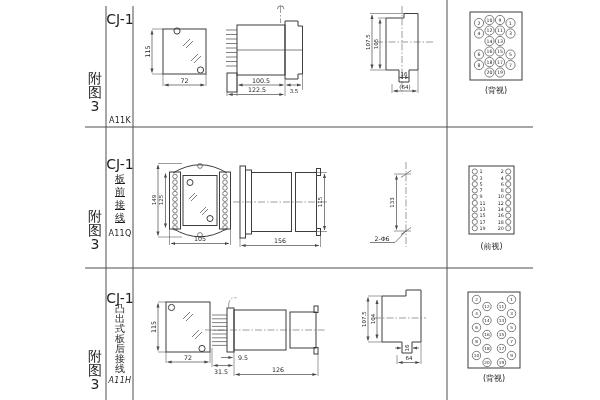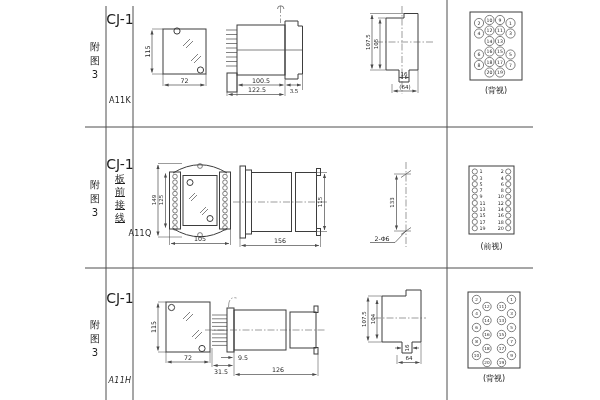--- a/index.html
+++ b/index.html
@@ -1,21 +1,21 @@
 <!DOCTYPE html>
 <html><head>
 <meta charset="utf-8">
 <style>
   html,body{margin:0;padding:0;background:#fff;}
   .stage{position:relative;width:600px;height:400px;background:#ffffff;overflow:hidden;
          font-family:"DejaVu Sans",sans-serif;color:#222;}
   .stage svg{position:absolute;left:0;top:0;}
   .lbl{position:absolute;text-align:center;color:#1f1f1f;}
   .vchars{word-break:break-all;line-height:13px;font-size:10px;width:14px;}
-  .fig{font-size:10px;line-height:14px;width:14px;word-break:break-all;}
+  .fig{font-size:14px;line-height:14px;width:14px;word-break:break-all;margin-top:31px;}
   .model{font-size:14px;width:28px;}
   .code{font-size:8px;width:28px;letter-spacing:.3px;}
   
   .part{fill:none;stroke:#3d3d3d;stroke-width:1;}
   .thin{fill:none;stroke:#4a4a4a;stroke-width:.7;}
   .cl{fill:none;stroke:#5a5a5a;stroke-width:.6;stroke-dasharray:7 2 1.5 2;}
   .dim{fill:none;stroke:#4a4a4a;stroke-width:.7;}
   .ext{fill:none;stroke:#4a4a4a;stroke-width:.55;}
   .grid{stroke:#4f4f4f;stroke-width:1;}
   text{fill:#1f1f1f;}
@@ -357,24 +357,25 @@
     <text class="tnum3" x="511.5" y="315">3</text>
     <text class="tnum3" x="511.5" y="329">5</text>
     <text class="tnum3" x="511.5" y="343">7</text>
     <text class="tnum3" x="511.5" y="357">9</text>
     <text class="cap mid" x="494" y="381">(背视)</text>
   </g>
 </svg>
 
   <div class="lbl fig" style="left:88px;top:40px;">附图3</div>
   <div class="lbl model" style="left:106px;top:11px;">CJ-1</div>
-  <div class="lbl code" style="left:106px;top:96px;">A11K</div>
+  <div class="lbl code" style="left:106px;top:116px;">A11K</div>
 
   <div class="lbl fig" style="left:88px;top:178px;">附图3</div>
   <div class="lbl model" style="left:106px;top:156px;">CJ-1</div>
   <div class="lbl vchars" style="left:113px;top:172px;text-decoration:underline;">板前接线</div>
-  <div class="lbl code" style="left:106px;top:229px;padding-left:20px;">A11Q</div>
+  <div class="lbl code" style="left:106px;top:229px;">A11Q</div>
 
   <div class="lbl fig" style="left:88px;top:318px;">附图3</div>
   <div class="lbl model" style="left:106px;top:290px;">CJ-1</div>
+  <div class="lbl vchars" style="left:113px;top:304px;line-height:10px;">凸出式板后接线</div>
   <div class="lbl code" style="left:106px;top:376px;font-style:italic;">A11H</div>
 
 </div>
 
 </body></html>

